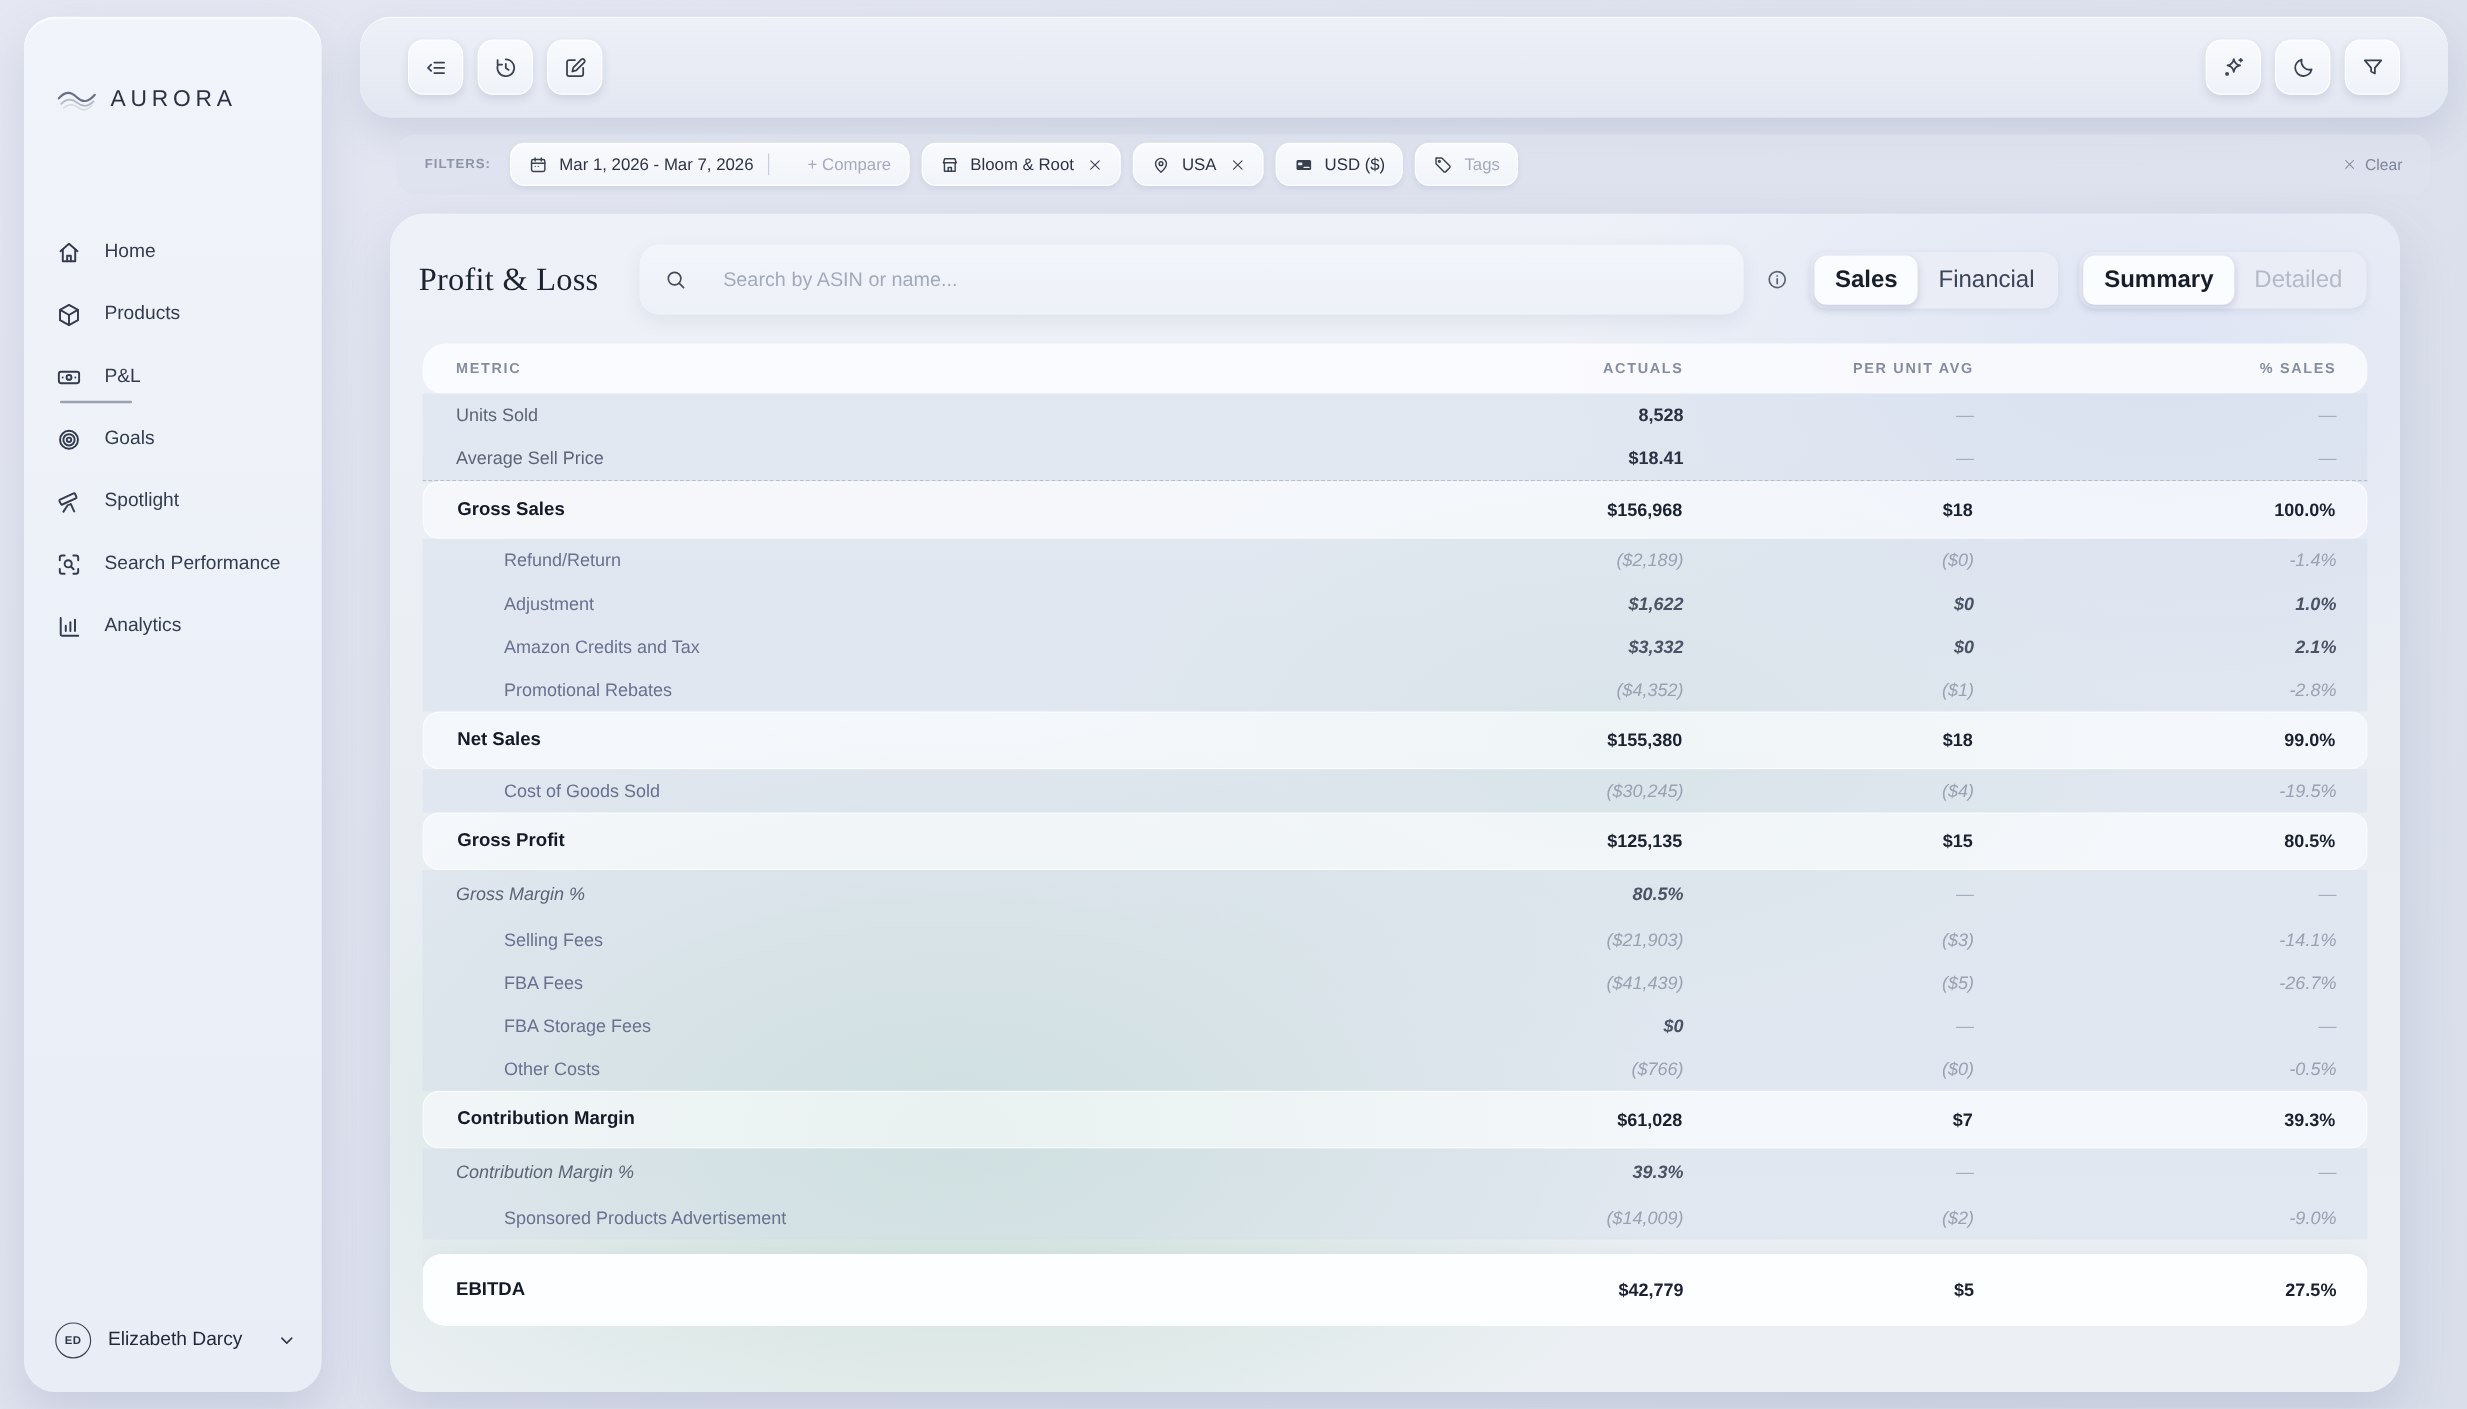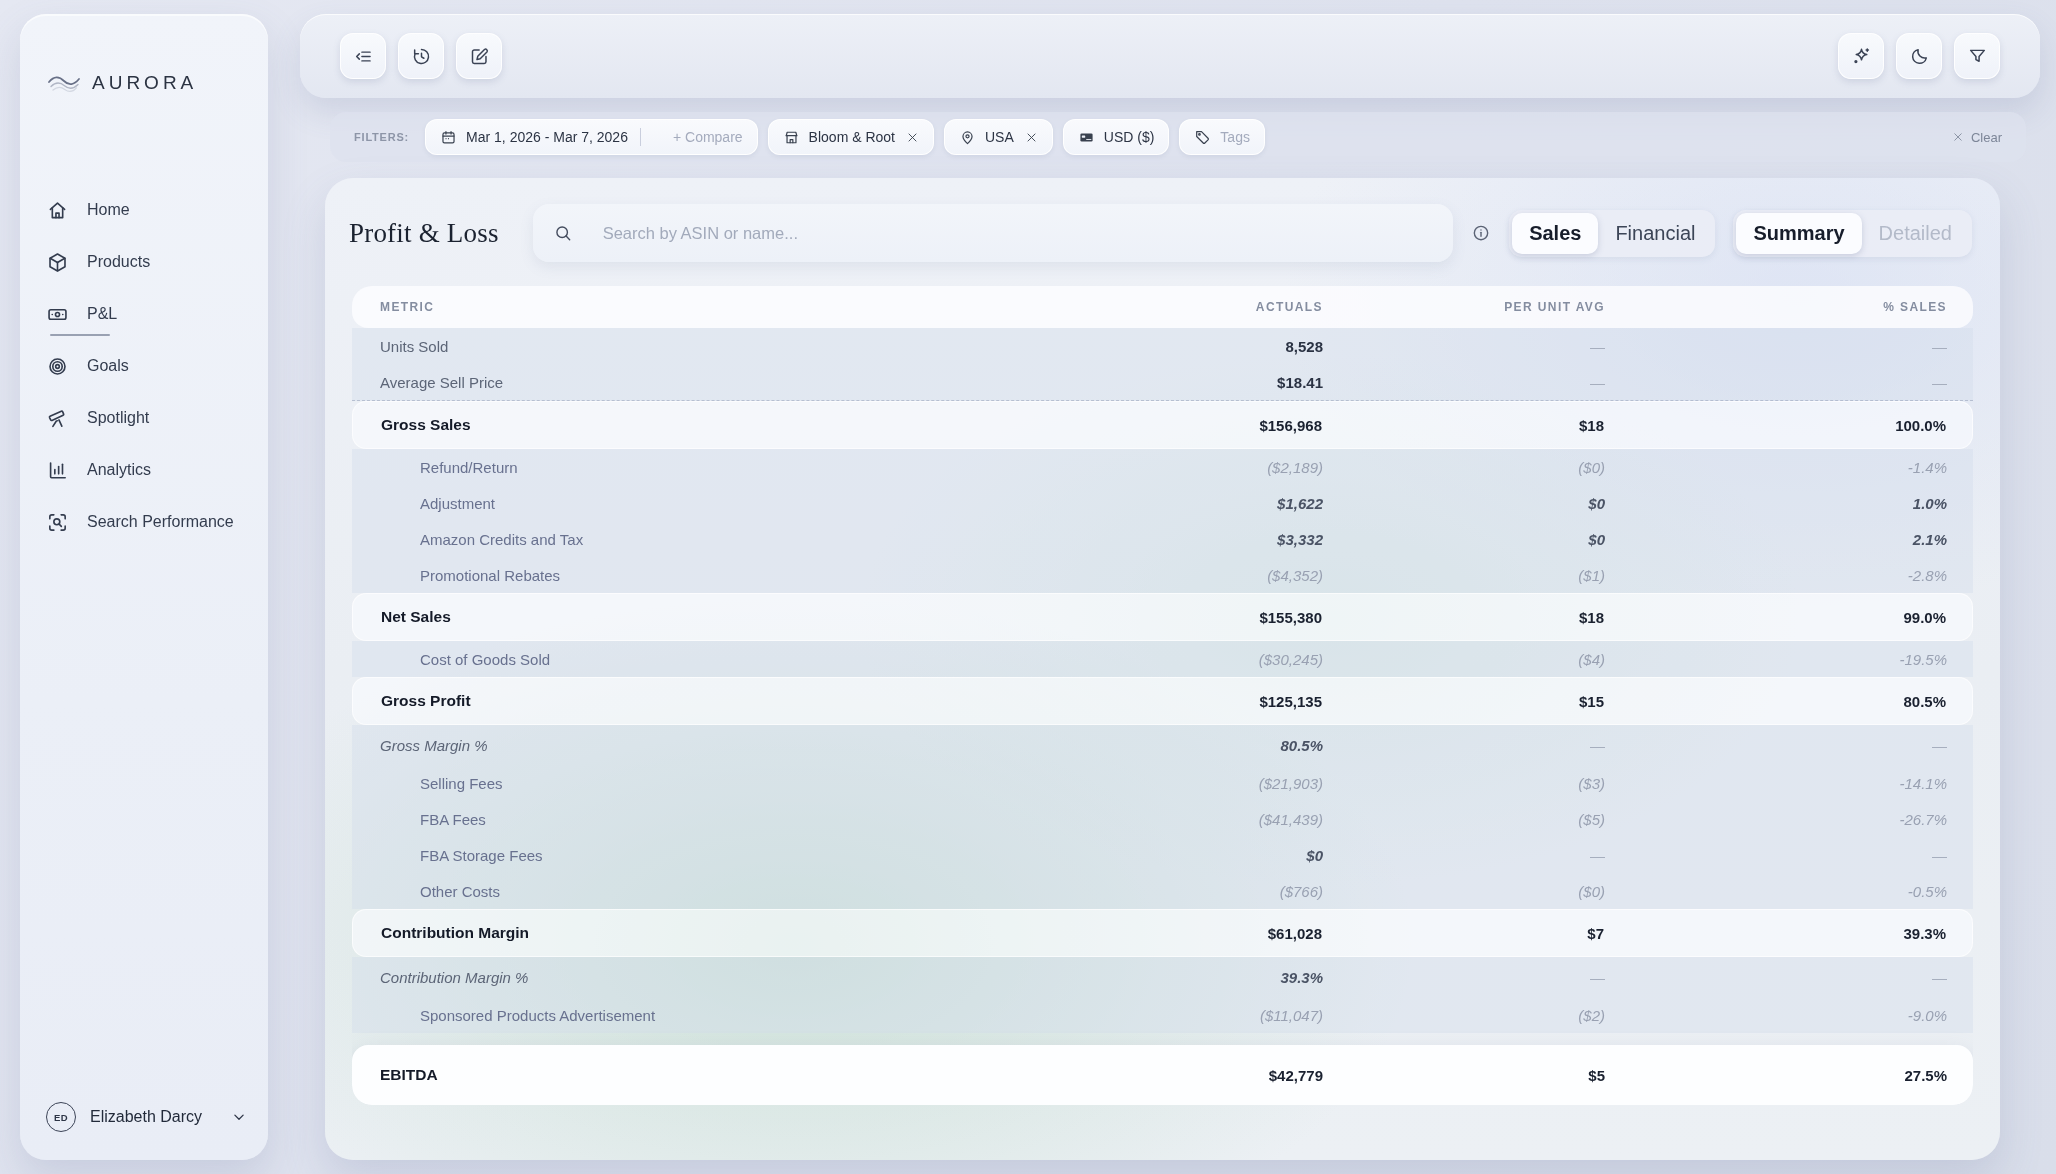--- a/index.html
+++ b/index.html
@@ -69,21 +69,21 @@
   .search input{border:none;outline:none;background:transparent;font-size:16.5px;color:#333b4d;flex:1;}
   .search input::placeholder{color:#a2aabb;}
   .info{width:20px;height:20px;color:#5b6375;cursor:pointer;flex:0 0 auto;}
   .toggle{display:flex;background:rgba(234,237,245,.92);border-radius:13px;padding:3px;
     box-shadow:0 2px 6px rgba(110,122,158,.12);}
   .toggle .opt{padding:9px 17px;border-radius:10px;font-size:20px;font-weight:500;color:#3c4557;cursor:pointer;white-space:nowrap;}
   .toggle .opt.active{background:#fbfcff;color:#171d2b;font-weight:700;box-shadow:0 2px 6px rgba(110,122,158,.28);}
   .toggle .opt.muted{color:#b3bac9;}
   
   .table{margin:24px 27px 0 27px;border-radius:20px;overflow:hidden;}
-  .trow{display:grid;grid-template-columns:1fr 242px 242px 302px;align-items:center;padding:0 26px 0 28px;gap:40px;}
+  .trow{display:grid;grid-template-columns:1fr 242px 242px 302px;align-items:center;padding:0 26px 0 28px;}
   .thead{height:42px;background:rgba(252,253,255,.82);border-radius:16px;}
   .th{font-size:12px;font-weight:700;letter-spacing:1.4px;color:#848da0;}
   .th.num{text-align:right;}
   .tgroup{background:rgba(211,219,236,.40);}
   .tgroup.divider{border-bottom:1px dashed rgba(148,158,182,.55);}
   .trow.plain{height:36px;}
   .trow.sub{height:36px;}
   .trow.italic{height:40px;}
   .trow.section{height:48px;background:rgba(250,252,255,.62);border-radius:14px;border:1px solid rgba(255,255,255,.65);}
   .trow.ebitda{height:60px;background:#fdfeff;border-radius:16px;margin-top:12px;
@@ -168,40 +168,40 @@
               <path d="M10.8 14.6 7.2 20.2"></path>
               <path d="M13.5 13.5l3 6.5"></path>
               <path d="M12.1 14.3h.01"></path>
             </svg>
           </span>
           <span class="nav-label">Spotlight</span>
         </div>
         <div class="nav-item">
           <span class="icn">
             <svg viewBox="0 0 24 24" fill="none" stroke="currentColor" stroke-width="1.7" stroke-linecap="round" stroke-linejoin="round">
-              <path d="M4.8 4.2v14.4a1 1 0 0 0 1 1H20"></path>
-              <path d="M9.2 15.5V11"></path>
-              <path d="M13.2 15.5V7.8"></path>
-              <path d="M17.2 15.5V5.6"></path>
-            </svg>
-          </span>
-          <span class="nav-label">Analytics</span>
-        </div>
-        <div class="nav-item">
-          <span class="icn">
-            <svg viewBox="0 0 24 24" fill="none" stroke="currentColor" stroke-width="1.7" stroke-linecap="round" stroke-linejoin="round">
               <path d="M4 8.2V6a2 2 0 0 1 2-2h2.2"></path>
               <path d="M15.8 4H18a2 2 0 0 1 2 2v2.2"></path>
               <path d="M20 15.8V18a2 2 0 0 1-2 2h-2.2"></path>
               <path d="M8.2 20H6a2 2 0 0 1-2-2v-2.2"></path>
               <circle cx="11.3" cy="11.3" r="3.1"></circle>
               <path d="M13.7 13.7 16 16"></path>
             </svg>
           </span>
           <span class="nav-label">Search Performance</span>
+        </div>
+        <div class="nav-item">
+          <span class="icn">
+            <svg viewBox="0 0 24 24" fill="none" stroke="currentColor" stroke-width="1.7" stroke-linecap="round" stroke-linejoin="round">
+              <path d="M4.8 4.2v14.4a1 1 0 0 0 1 1H20"></path>
+              <path d="M9.2 15.5V11"></path>
+              <path d="M13.2 15.5V7.8"></path>
+              <path d="M17.2 15.5V5.6"></path>
+            </svg>
+          </span>
+          <span class="nav-label">Analytics</span>
         </div>
       </nav>
     <div class="user">
       <span class="avatar">ED</span>
       <span class="uname">Elizabeth Darcy</span>
       <span class="icn" id="user-chev" style="width: 18px; height: 18px;">
           <svg viewBox="0 0 24 24" fill="none" stroke="currentColor" stroke-width="1.7" stroke-linecap="round" stroke-linejoin="round">
             <path d="M6.5 9.5l5.5 5.5 5.5-5.5"></path>
           </svg>
         </span>
@@ -490,21 +490,21 @@
             </div>
             <div class="tgroup">
               <div class="trow italic">
                 <div class="cell lbl-italic">Contribution Margin %</div>
                 <div class="cell num val-it">39.3%</div>
                 <div class="cell num dash">—</div>
                 <div class="cell num dash">—</div>
               </div>
               <div class="trow sub">
                 <div class="cell lbl-sub">Sponsored Products Advertisement</div>
-                <div class="cell num val-it neg">($11,047)</div>
+                <div class="cell num val-it neg">($14,009)</div>
                 <div class="cell num val-it neg">($2)</div>
                 <div class="cell num val-it neg">-9.0%</div>
               </div>
             </div>
             <div>
               <div class="trow ebitda">
                 <div class="cell lbl-section">EBITDA</div>
                 <div class="cell num val-strong">$42,779</div>
                 <div class="cell num val-strong">$5</div>
                 <div class="cell num val-strong">27.5%</div>

